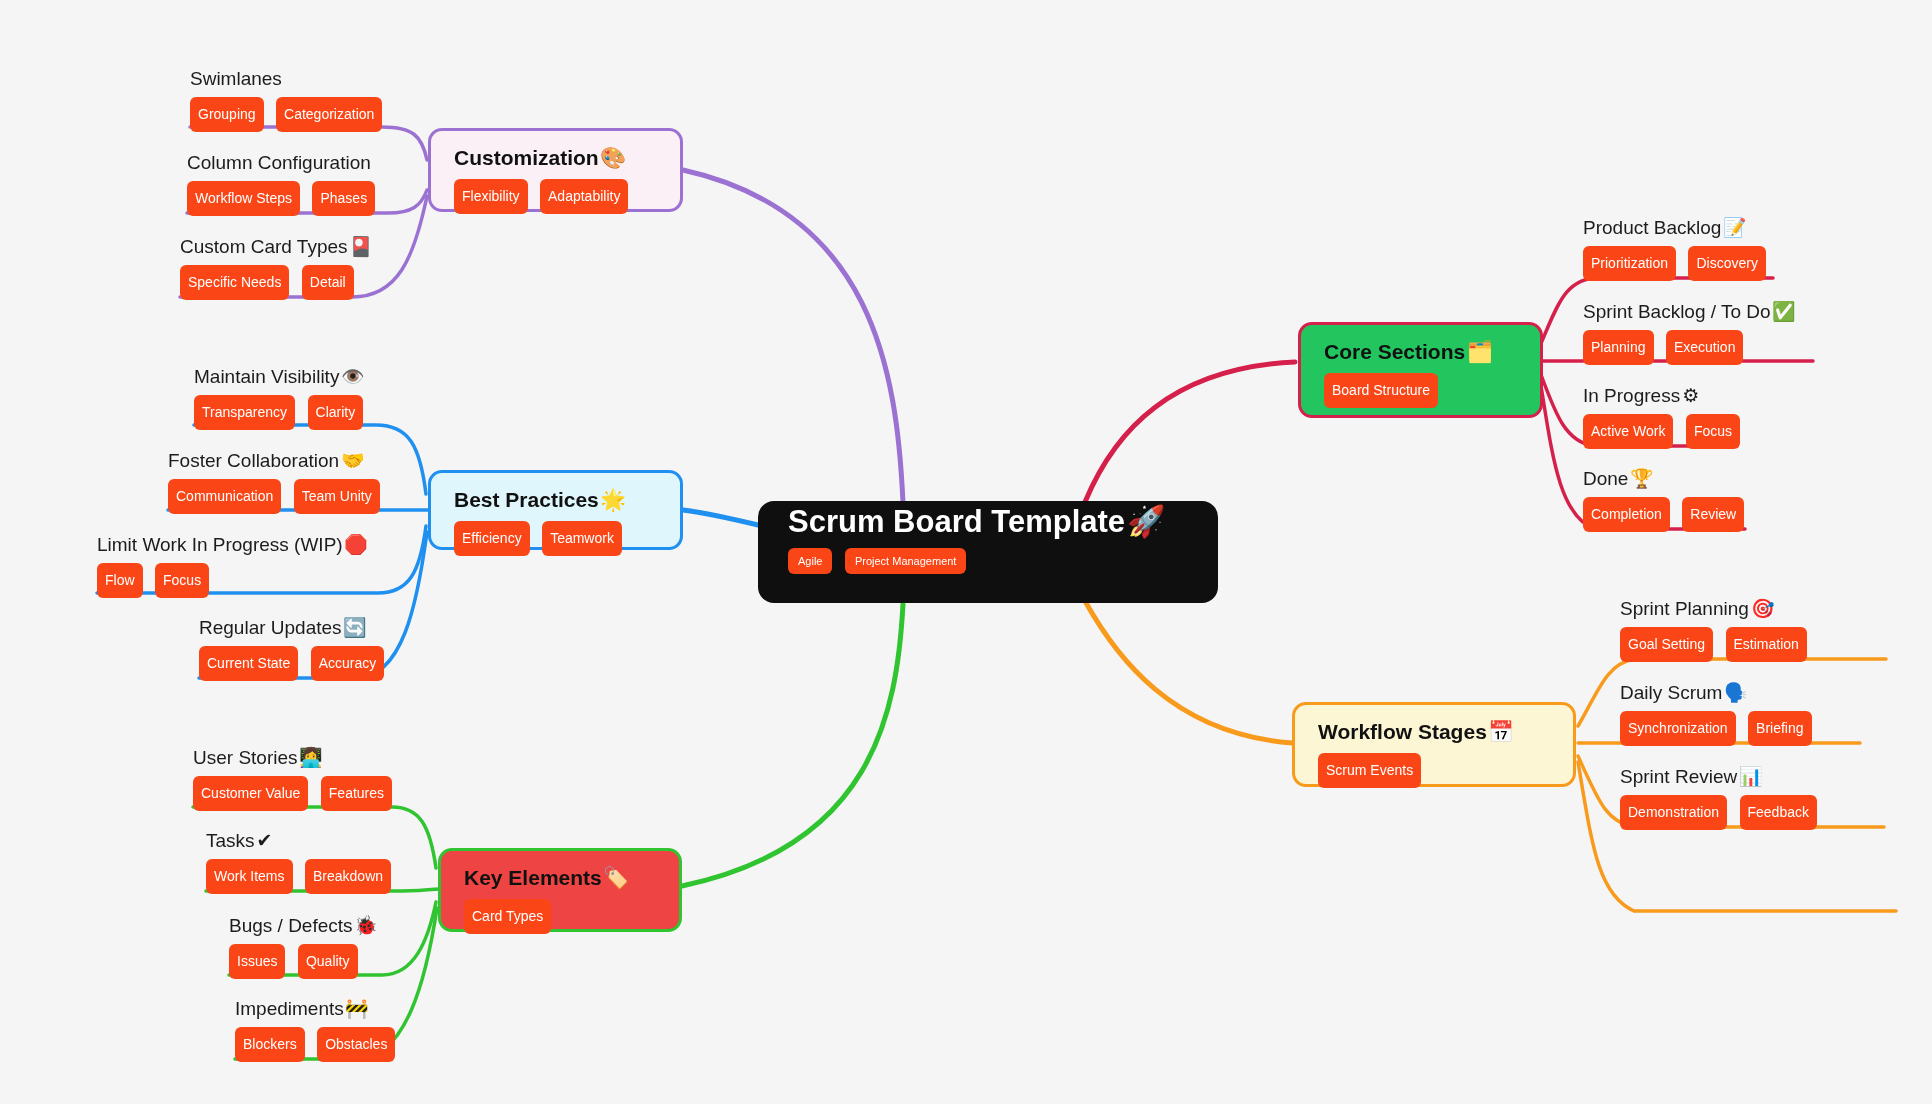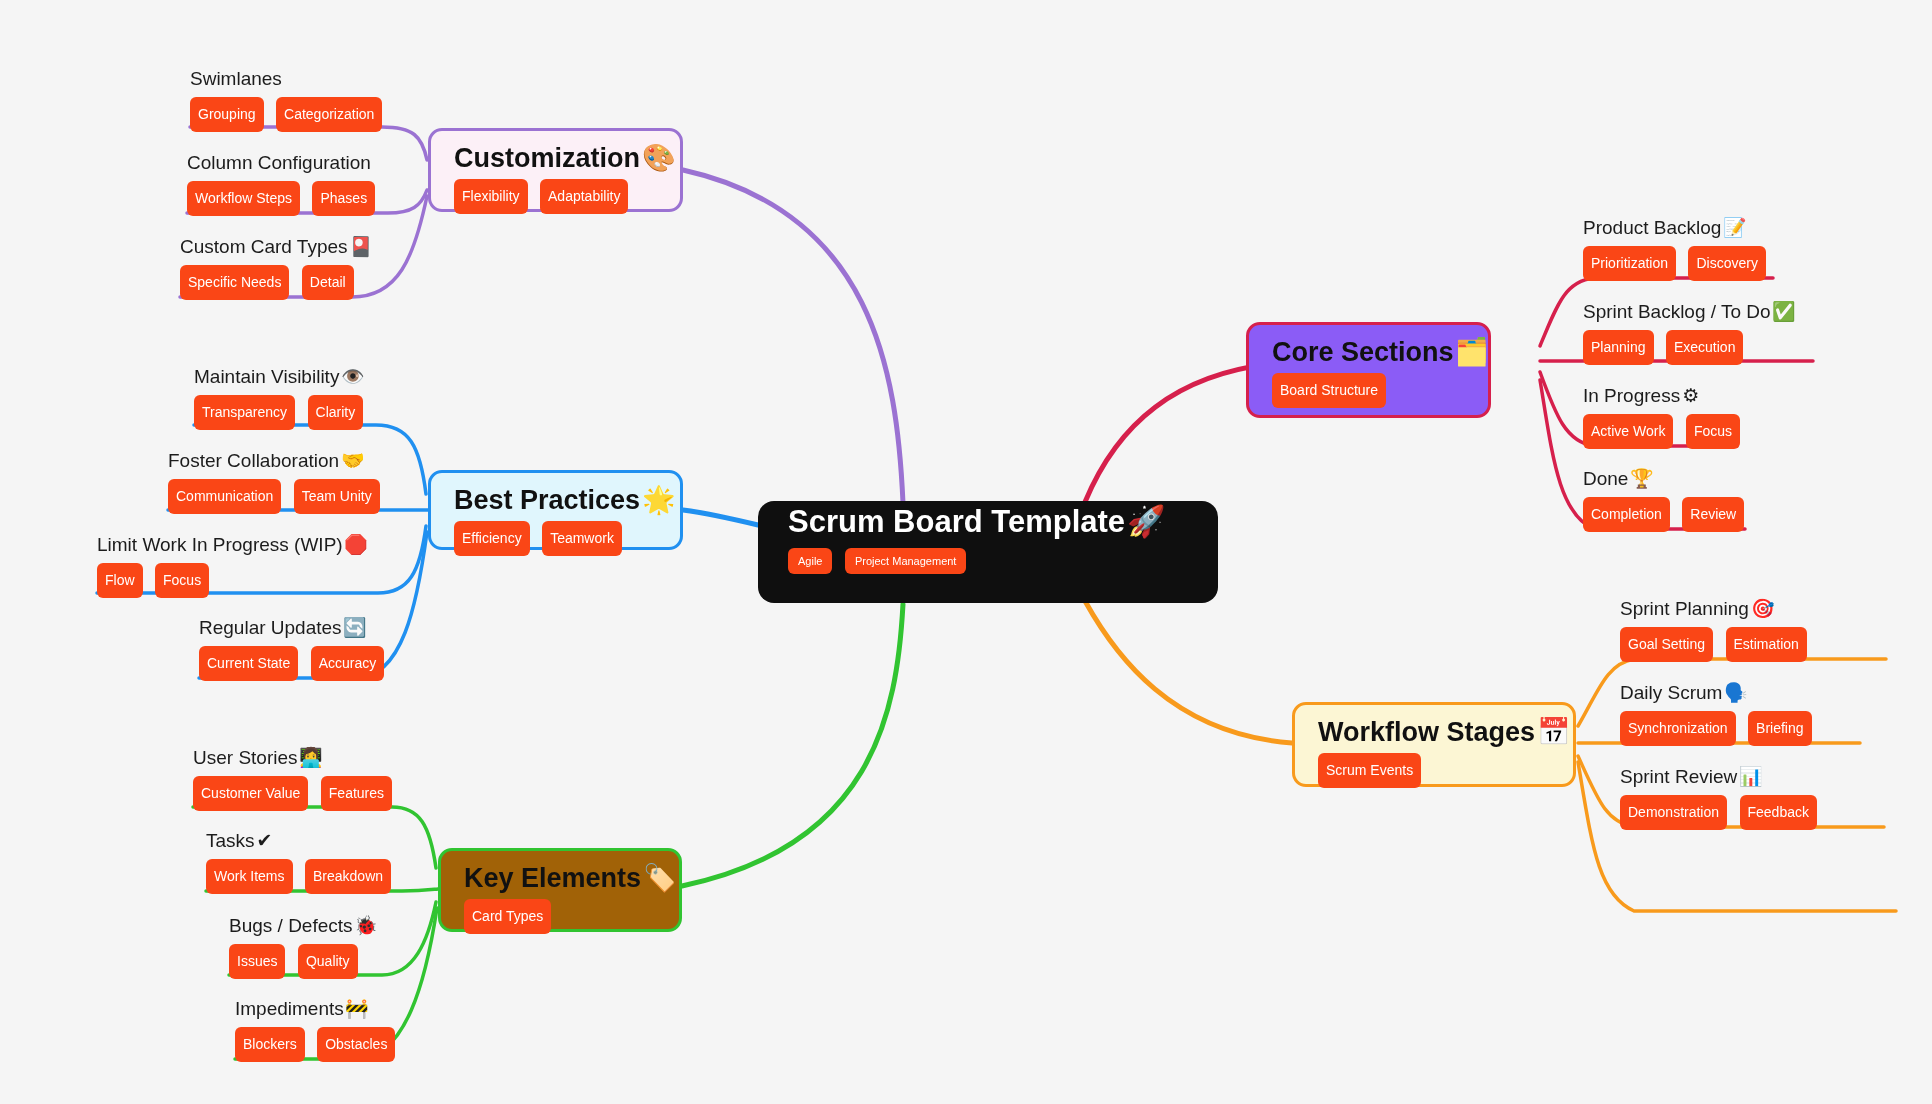--- a/index.html
+++ b/index.html
@@ -22,21 +22,21 @@
     font-size:14px;line-height:19px;padding:8px 8px;border-radius:6px;
     margin-right:8px;
   }
   .emoji{margin-left:2px;}
 
   .bnode{
     position:absolute;z-index:2;box-sizing:border-box;
     border:3.5px solid #999;border-radius:14px;
     padding:15px 23px;white-space:nowrap;
   }
-  .btitle{font-size:27px;font-weight:bold;color:#111;line-height:24px;margin-bottom:9px;}
+  .btitle{font-size:21px;font-weight:bold;color:#111;line-height:24px;margin-bottom:9px;}
 
   .rootnode{
     position:absolute;z-index:3;box-sizing:border-box;
     background:#0f0f0f;border-radius:16px;
     padding:2px 30px;white-space:nowrap;
   }
   .rtitle{font-size:31px;font-weight:bold;color:#fff;line-height:37px;margin-bottom:8px;}
   .rootnode .tag{font-size:11px;line-height:20px;padding:3px 10px;}
 </style>
 </head>
@@ -93,28 +93,28 @@
   </div>
 
   <div class="bnode" style="left: 428px; top: 470px; width: 255px; height: 80px; border-color: rgb(32, 144, 240); background-color: rgb(224, 246, 253);">
     <div class="btitle"><span>Best Practices</span><span class="emoji">🌟</span></div>
     <div class="tags">
       <span class="tag">Efficiency</span>
       <span class="tag">Teamwork</span>
     </div>
   </div>
 
-  <div class="bnode" style="left: 438px; top: 848px; width: 244px; height: 84px; border-color: rgb(49, 196, 49); background-color: #a16207;">
+  <div class="bnode" style="left: 438px; top: 848px; width: 244px; height: 84px; border-color: rgb(49, 196, 49); background-color: #ef4444;">
     <div class="btitle"><span>Key Elements</span><span class="emoji">🏷️</span></div>
     <div class="tags">
       <span class="tag">Card Types</span>
     </div>
   </div>
 
-  <div class="bnode" style="left: 1246px; top: 322px; width: 245px; height: 96px; border-color: rgb(214, 32, 76); background-color: #8b5cf6;">
+  <div class="bnode" style="left: 1298px; top: 322px; width: 245px; height: 96px; border-color: rgb(214, 32, 76); background-color: #22c55e;">
     <div class="btitle"><span>Core Sections</span><span class="emoji">🗂️</span></div>
     <div class="tags">
       <span class="tag">Board Structure</span>
     </div>
   </div>
 
   <div class="bnode" style="left: 1292px; top: 702px; width: 284px; height: 85px; border-color: rgb(248, 154, 28); background-color: rgb(252, 246, 212);">
     <div class="btitle"><span>Workflow Stages</span><span class="emoji">📅</span></div>
     <div class="tags">
       <span class="tag">Scrum Events</span>

